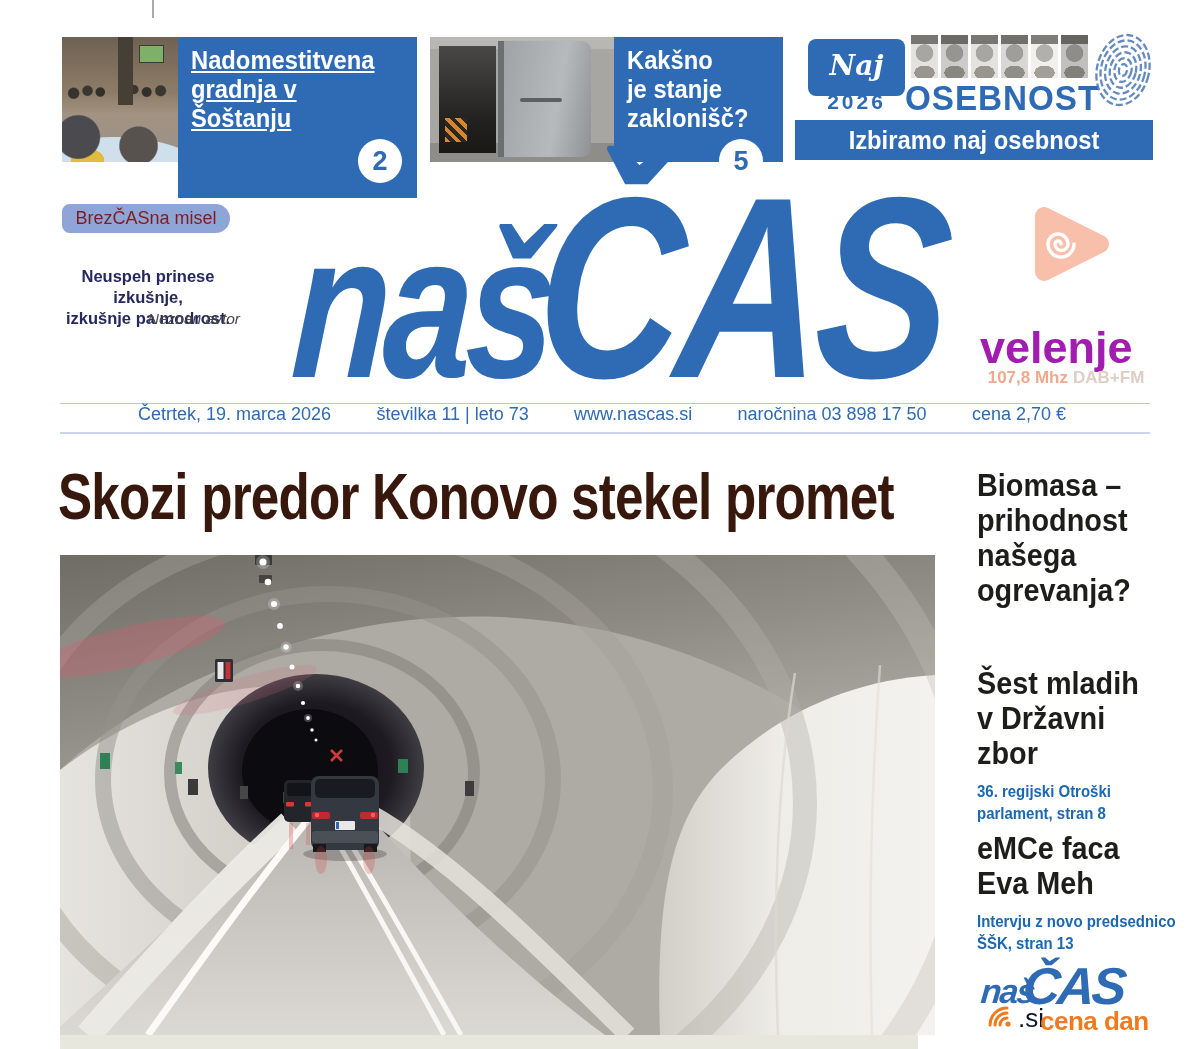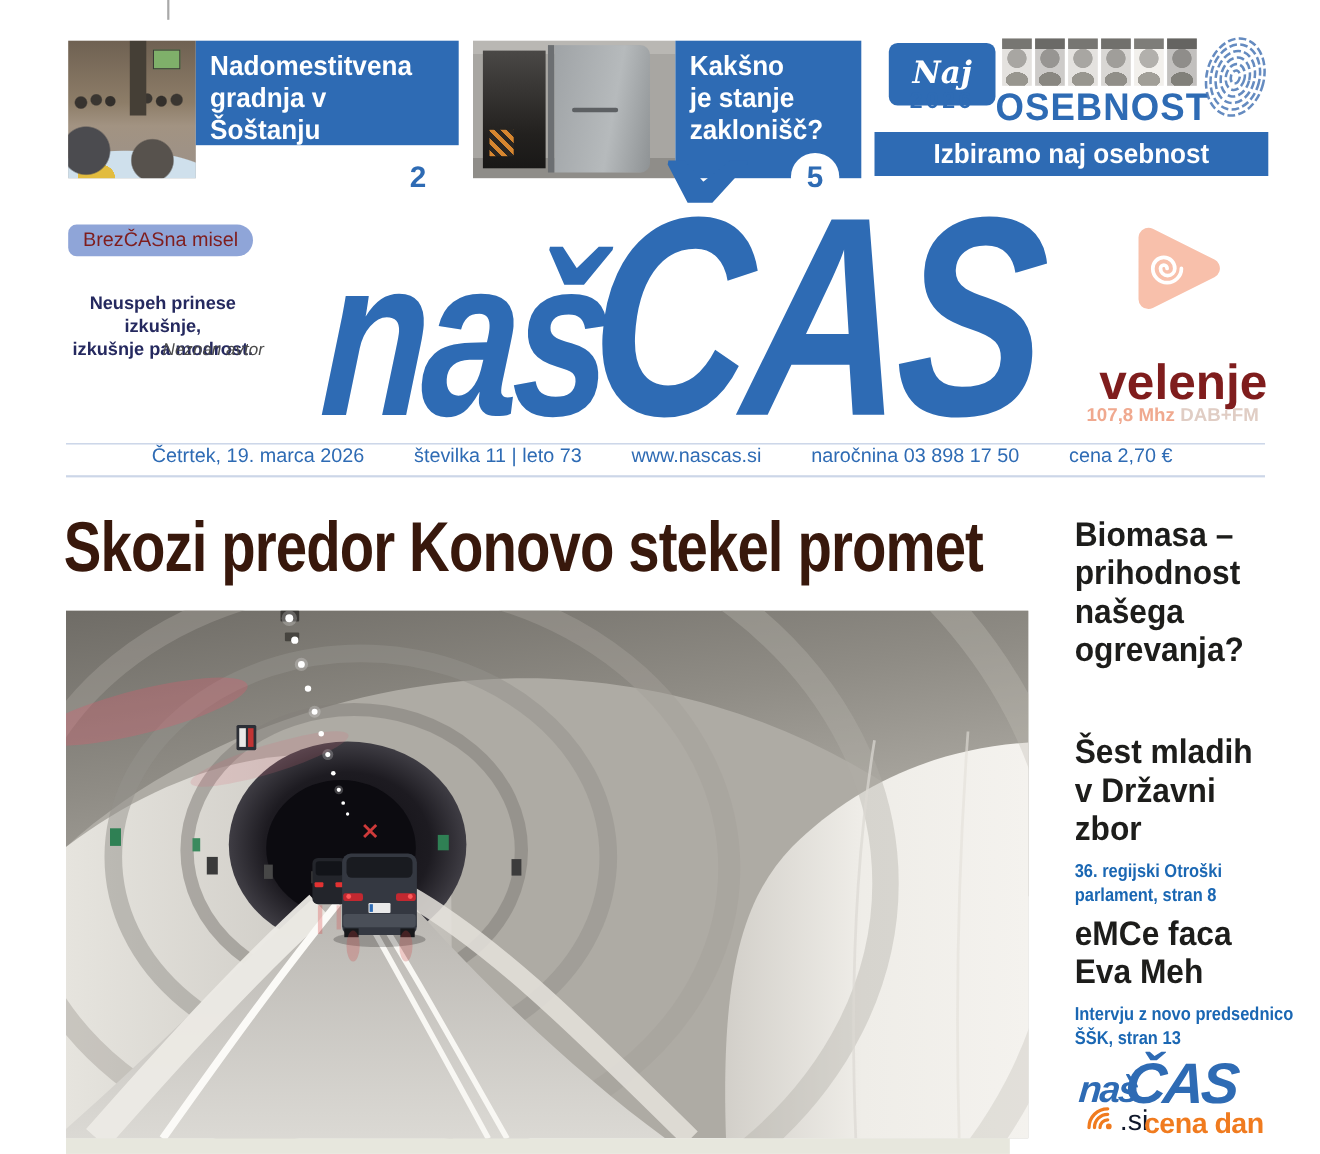--- a/index.html
+++ b/index.html
@@ -20,21 +20,21 @@
       radial-gradient(circle at 22% 43%, #3a3631 0 4%, rgba(0,0,0,0) 5%),
       radial-gradient(circle at 33% 44%, #332f2b 0 4%, rgba(0,0,0,0) 5%),
       radial-gradient(circle at 62% 42%, #3a3631 0 4%, rgba(0,0,0,0) 5%),
       radial-gradient(circle at 73% 44%, #332f2b 0 4%, rgba(0,0,0,0) 5%),
       radial-gradient(circle at 85% 43%, #3a3631 0 4%, rgba(0,0,0,0) 5%),
       radial-gradient(ellipse 160% 72% at 45% 120%, #cfe0ec 0 55%, rgba(0,0,0,0) 56%),
       linear-gradient(180deg,#6f6152 0%,#8d7d68 45%,#a29382 62%,#9b9189 100%);}
   .t1-col{left:48%;top:0;width:13%;height:54%;background:#453f36;}
   .t1-tv{left:66%;top:6%;width:20%;height:13%;background:#7fb06a;border:1px solid #3c3a36;}
   .teaser-box{background:#2e6bb4;color:#fff;}
-  .t1-box{left:178px;top:37px;width:239px;height:95px;}
+  .t1-box{left:178px;top:37px;width:239px;height:161px;text-decoration:underline;}
   .t2-box{left:614px;top:37px;width:169px;height:125px;}
   .teaser-title{padding:9px 0 0 13px;font-weight:bold;font-size:25px;line-height:29px;}
   .teaser-title div{white-space:nowrap;transform:scaleX(.95);transform-origin:left top;}
   .page-circle{width:44px;height:44px;border-radius:50%;background:#fff;color:#2e6bb4;
     font-weight:bold;font-size:27px;line-height:44px;text-align:center;}
   .c1{left:358px;top:139px;} .c2{left:719px;top:139px;}
   .t2-photo{left:430px;top:37px;width:184px;height:125px;overflow:hidden;
     background:linear-gradient(180deg,#b9b7b3 0 10%,#a8a6a2 10% 85%,#8f8d89 85%);}
   .t2-doorway{left:5%;top:7%;width:31%;height:86%;
     background:linear-gradient(180deg,#4a4846,#23211f 70%,#191817);}
@@ -42,21 +42,21 @@
     background:repeating-linear-gradient(45deg,#d7862f 0 4px,#2a2622 4px 8px);}
   .t2-door{left:37%;top:3%;width:47%;height:93%;border-radius:0 9px 9px 0;
     border-left:6px solid #6c6f72;
     background:linear-gradient(100deg,#9fa3a6,#b6babc 60%,#8e9294);}
   .t2-handle{left:49%;top:49%;width:23%;height:4px;background:#5d6063;border-radius:2px;}
 
   
   .naj-box{left:808px;top:39px;width:97px;height:57px;background:#2e6bb4;border-radius:8px;
     color:#fff;font-family:"DejaVu Serif",serif;font-style:italic;font-weight:bold;
     font-size:28px;text-align:center;line-height:54px;}
-  .naj-year{left:808px;top:80px;width:97px;text-align:center;color:#2e6bb4;
+  .naj-year{left:808px;top:90px;width:97px;text-align:center;color:#2e6bb4;
     font-weight:bold;font-size:21px;letter-spacing:3px;}
   .faces{left:911px;top:35px;width:180px;height:43px;display:flex;gap:3px;}
   .face{width:27px;height:43px;
     background:
       linear-gradient(180deg,#777672 0 22%, rgba(0,0,0,0) 22%),
       radial-gradient(circle at 50% 42%, #a8a6a2 0 30%, rgba(0,0,0,0) 32%),
       radial-gradient(ellipse 62% 28% at 50% 88%, #98968f 0 60%, rgba(0,0,0,0) 61%),
       #e4e2df;}
   .face:nth-child(2){filter:brightness(.9);} .face:nth-child(4){filter:brightness(.95);}
   .face:nth-child(5){filter:brightness(1.06);} .face:nth-child(6){filter:brightness(.85);}
@@ -78,21 +78,21 @@
   .mast-logo{left:300px;top:188px;width:640px;color:#2e6bb4;font-style:italic;
     font-weight:bold;white-space:nowrap;letter-spacing:-8px;
     transform:scaleX(.78) skewX(-4deg);transform-origin:0 0;}
   .mast-logo .p1{font-size:205px;line-height:200px;}
   .mast-logo .p2{font-size:258px;line-height:200px;margin-left:-16px;}
 
   
   .rv-tri{left:1018px;top:202px;}
   .rv-radio{left:980px;top:286px;width:172px;text-align:center;color:#b9b5b1;
     font-size:37px;letter-spacing:1px;}
-  .rv-velenje{left:980px;top:322px;width:172px;text-align:right;color:#7f1d1d;
+  .rv-velenje{left:980px;top:322px;width:172px;text-align:left;color:#a21caf;
     font-weight:bold;font-size:45px;}
   .rv-freq{left:966px;top:368px;width:200px;text-align:center;font-size:17px;font-weight:bold;}
   .rv-freq .f1{color:#f0a98f;} .rv-freq .f2{color:#e0cdc4;margin-left:5px;}
 
   
   .infobar{left:60px;top:403px;width:1090px;height:31px;box-sizing:border-box;
     border-top:1px solid #b8c7e0;border-bottom:2px solid #ccd6e8;
     display:flex;justify-content:space-between;align-items:flex-start;
     padding:0 84px 0 78px;color:#2e6bb4;font-size:18px;}
 

